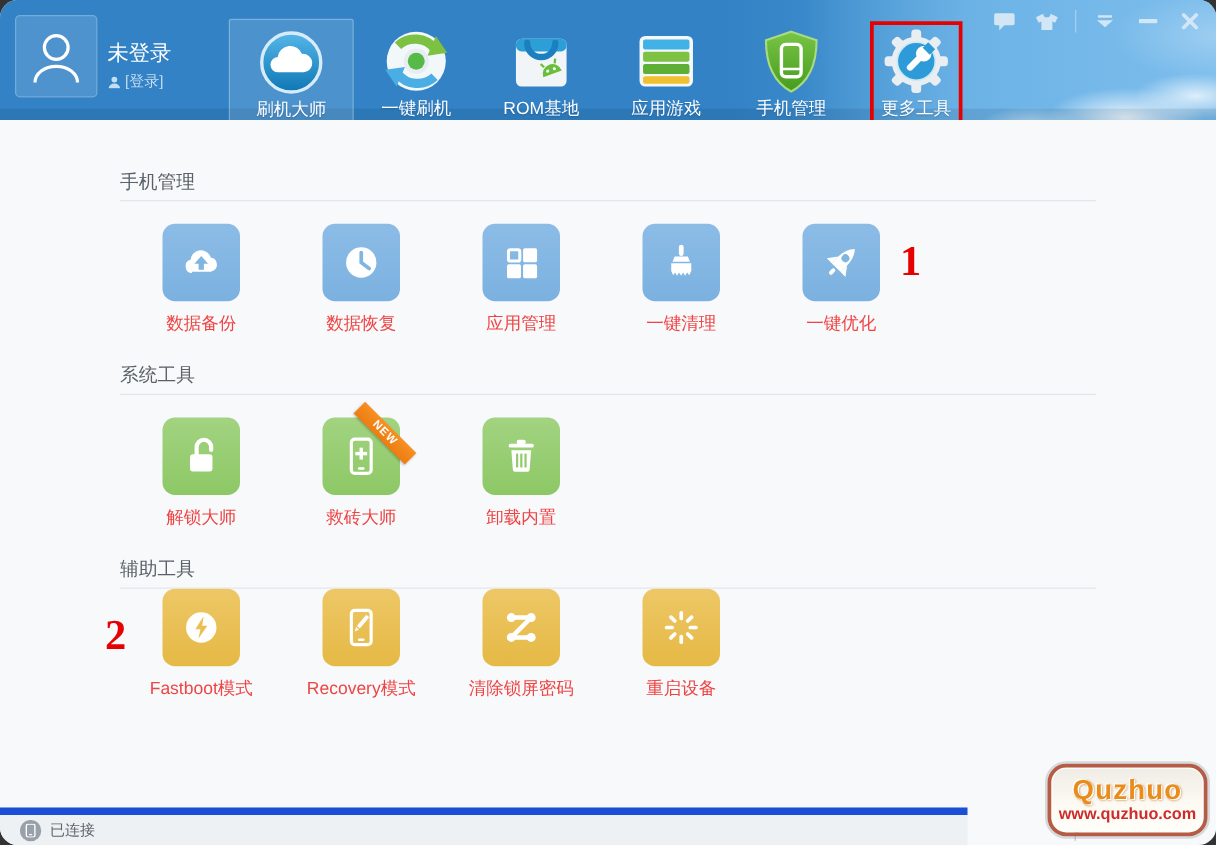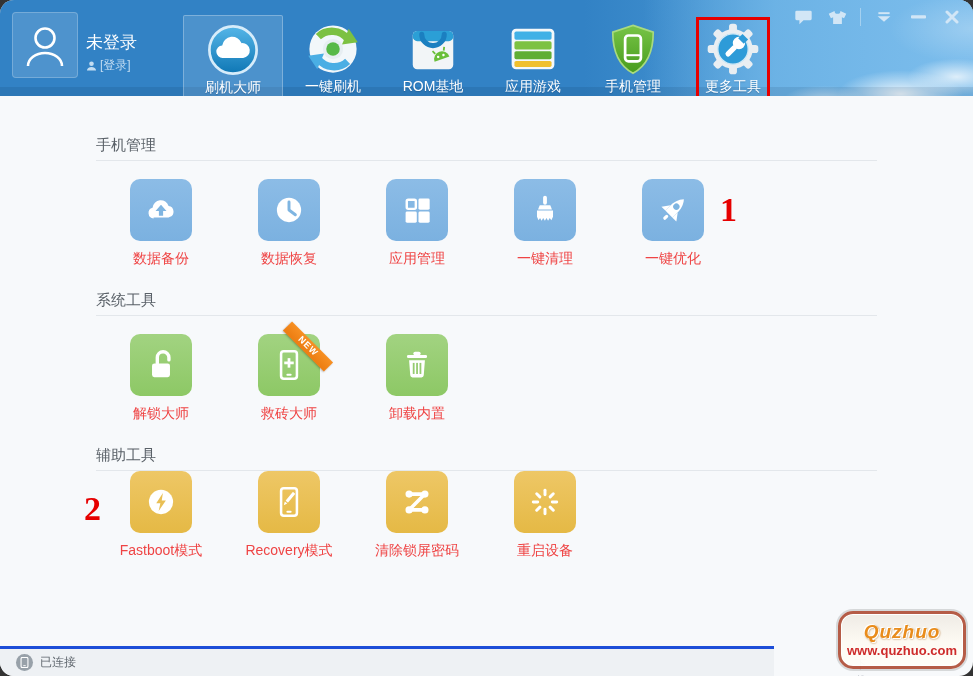--- a/index.html
+++ b/index.html
@@ -45,33 +45,33 @@
   .tool-icon.green  { background:linear-gradient(180deg,#a2d381 0%,#8dc865 100%); }
   .tool-icon.yellow { background:linear-gradient(180deg,#eec766 0%,#e5b945 100%); }
   .tool-label { margin-top:9px; font-size:14px; color:#ef4444; white-space:nowrap; }
   .ribbon { position:absolute; top:6px; right:-17px; width:58px; transform:rotate(45deg);
     background:linear-gradient(180deg,#f79023,#ec7c11); color:#fff; font-size:9px; font-weight:bold;
     text-align:center; line-height:13px; letter-spacing:1px; box-shadow:0 1px 2px rgba(0,0,0,.25); }
   .redbox-tool { position:absolute; left:17px; top:-9px; width:88px; height:103px; border:3px solid #e60000; pointer-events:none; }
   .step-num { position:absolute; color:#e60000; font-size:34px; font-weight:bold; font-family:"Liberation Serif","DejaVu Serif",serif; }
 
   
-  .statusbar { position:absolute; left:0; top:646px; width:774px; height:30px; background:#eef1f4; border-top:3px solid #1d4ed8;
+  .statusbar { position:absolute; left:0; top:646px; width:774px; height:30px; background:#eef1f4; border-top:6px solid #1d4ed8;
     display:flex; align-items:center; }
   .status-icon { margin-left:16px; width:17px; height:17px; border-radius:50%; background:#98a1a9; display:flex; align-items:center; justify-content:center; }
   .status-text { margin-left:7px; font-size:12px; color:#5f666d; }
   .dl-ghost { position:absolute; left:845px; top:7px; font-size:12px; color:#b9bfc5; display:flex; align-items:center; gap:4px; }
 
   
   .watermark { position:absolute; left:838px; top:611px; width:128px; height:58px; border:3px solid #b2543e; border-radius:15px;
     background:linear-gradient(180deg,#efebe4 0%,#fdfaf3 55%,#fffef9 100%);
     box-shadow:0 0 0 2px rgba(150,150,150,.35), inset 0 0 0 1px #fff;
     display:flex; flex-direction:column; align-items:center; justify-content:center; opacity:.95; }
-  .wm-title { font-size:19px; font-weight:bold; color:#e8860f; letter-spacing:1px; line-height:22px;
-    text-shadow:1px 1px 0 #fff, -1px -1px 0 #fff, 1px 1px 2px #a65e08;font-style:italic; }
+  .wm-title { font-size:22px; font-weight:bold; color:#e8860f; letter-spacing:1px; line-height:22px;
+    text-shadow:1px 1px 0 #fff, -1px -1px 0 #fff, 1px 1px 2px #a65e08; }
   .wm-url { font-size:13px; font-weight:bold; color:#cc2020; line-height:16px; }
 
   .annot-1 { left:720px; top:95px; }
   svg { display:block; }
 </style>
 </head>
 <body>
 
 <div class="window">
 

